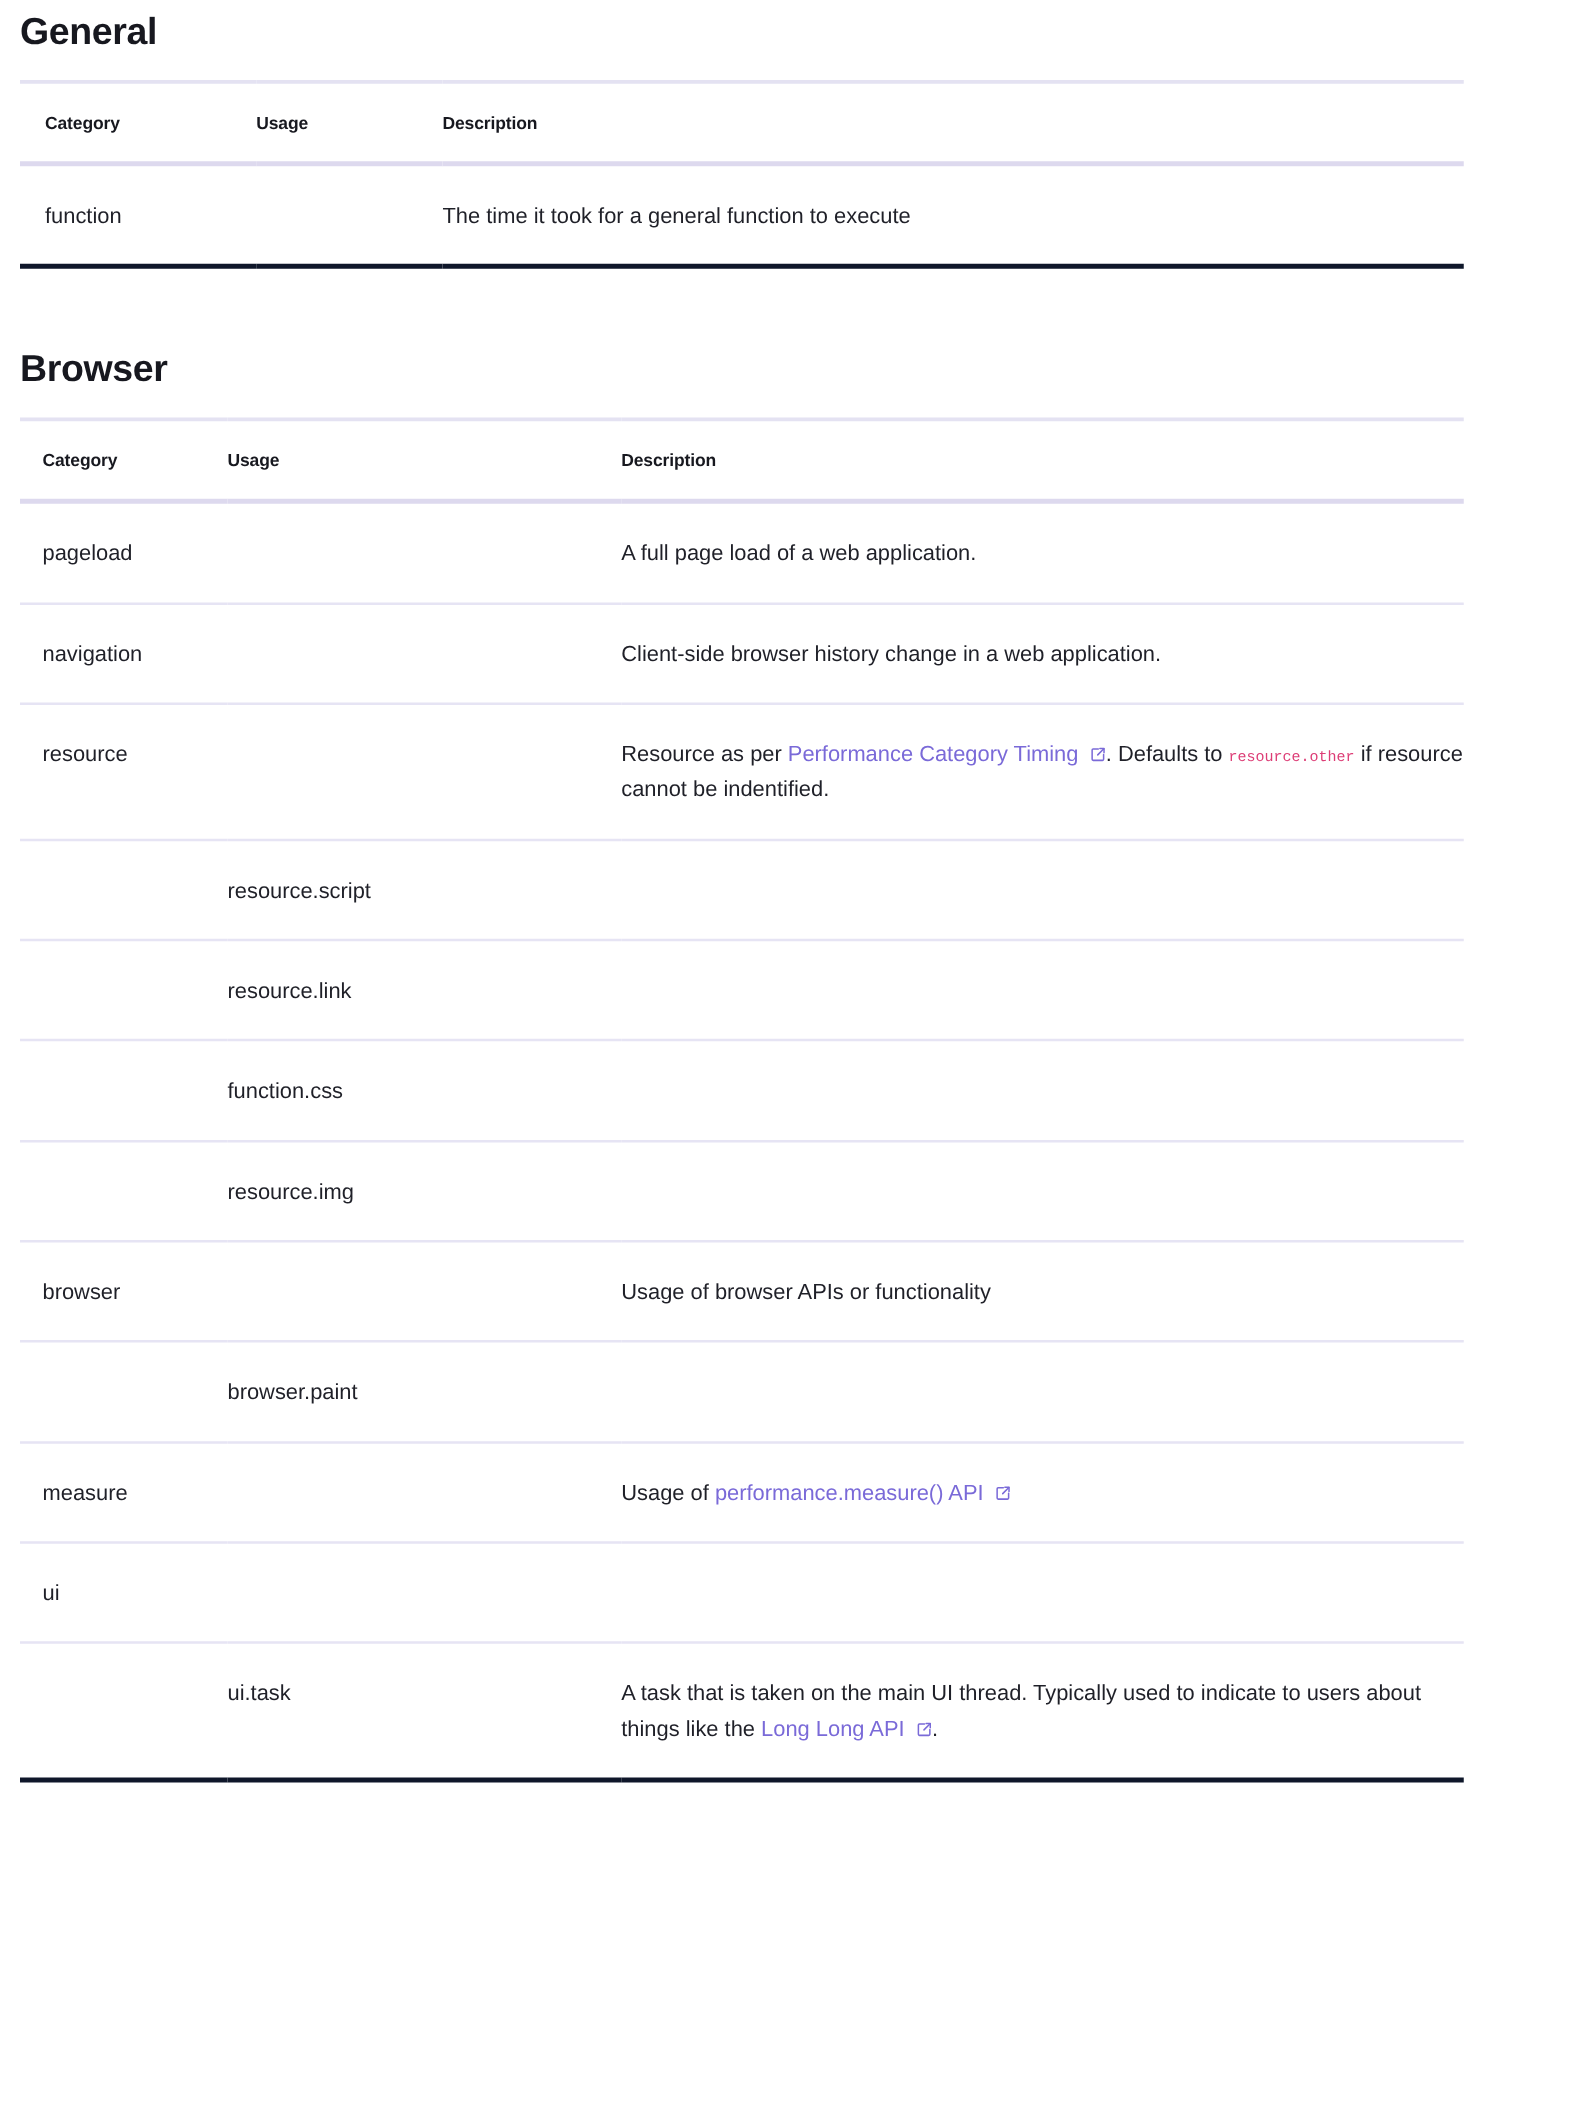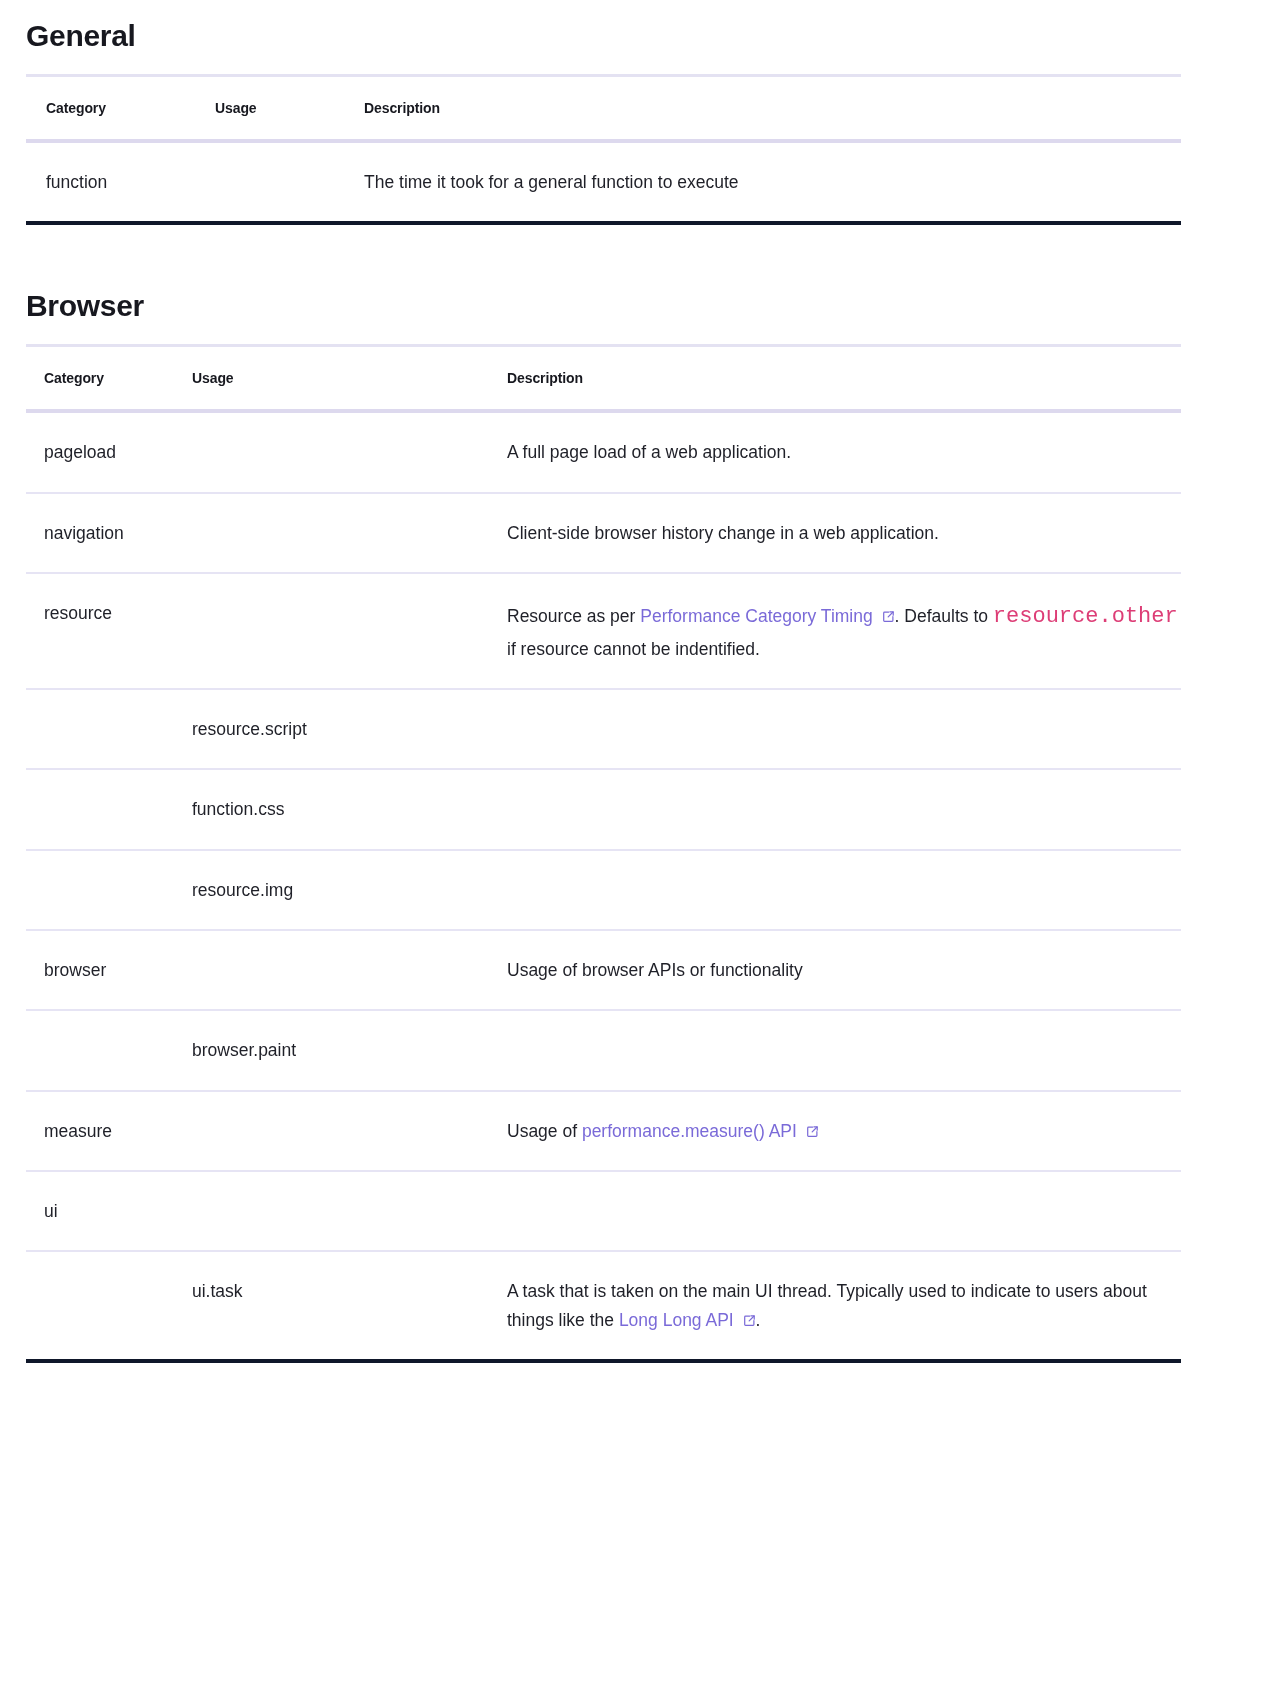--- a/index.html
+++ b/index.html
@@ -9,21 +9,21 @@
   }
   body {
     width: 1262px;
     min-height: 1700px;
     font-family: "Liberation Sans", sans-serif;
     color: #1f2028;
     -webkit-font-smoothing: antialiased;
   }
   .page {
     width: 1262px;
-    padding: 12px;
+    padding: 2px;
     box-sizing: border-box;
   }
   .section { margin: 0; }
 
   h2.section-title {
     font-size: 30px;
     line-height: 1.2;
     font-weight: 700;
     letter-spacing: -0.3px;
     color: #17181f;
@@ -88,21 +88,21 @@
     width: 13px;
     height: 13px;
     margin-left: 4px;
     vertical-align: -1px;
   }
   .ext-icon svg { display: block; width: 13px; height: 13px; }
 
   code.inline-code {
     font-family: "Liberation Mono", "DejaVu Sans Mono", monospace;
     color: #dd3d76;
-    font-size: 22px;
+    font-size: 12px;
     background: transparent;
     white-space: nowrap;
   }
 </style>
 </head>
 <body>
 
 <div class="page">
   <div id="sections-root">
       <div class="section general">
@@ -164,20 +164,25 @@
                       <path d="M13.6 2.5L7.6 8.5"></path>
                     </svg></span></a><span>. Defaults to </span><code class="inline-code">resource.other</code><span> if resource cannot be indentified.</span></td>
             </tr>
             <tr>
               <td class="td-cat"><span class="cell-cat"></span></td>
               <td class="td-use"><span class="cell-use">resource.script</span></td>
               <td class="td-desc"><span></span></td>
             </tr>
             <tr>
               <td class="td-cat"><span class="cell-cat"></span></td>
+              <td class="td-use"><span class="cell-use">resource.link</span></td>
+              <td class="td-desc"><span></span></td>
+            </tr>
+            <tr>
+              <td class="td-cat"><span class="cell-cat"></span></td>
               <td class="td-use"><span class="cell-use">function.css</span></td>
               <td class="td-desc"><span></span></td>
             </tr>
             <tr>
               <td class="td-cat"><span class="cell-cat"></span></td>
               <td class="td-use"><span class="cell-use">resource.img</span></td>
               <td class="td-desc"><span></span></td>
             </tr>
             <tr>
               <td class="td-cat"><span class="cell-cat">browser</span></td>

